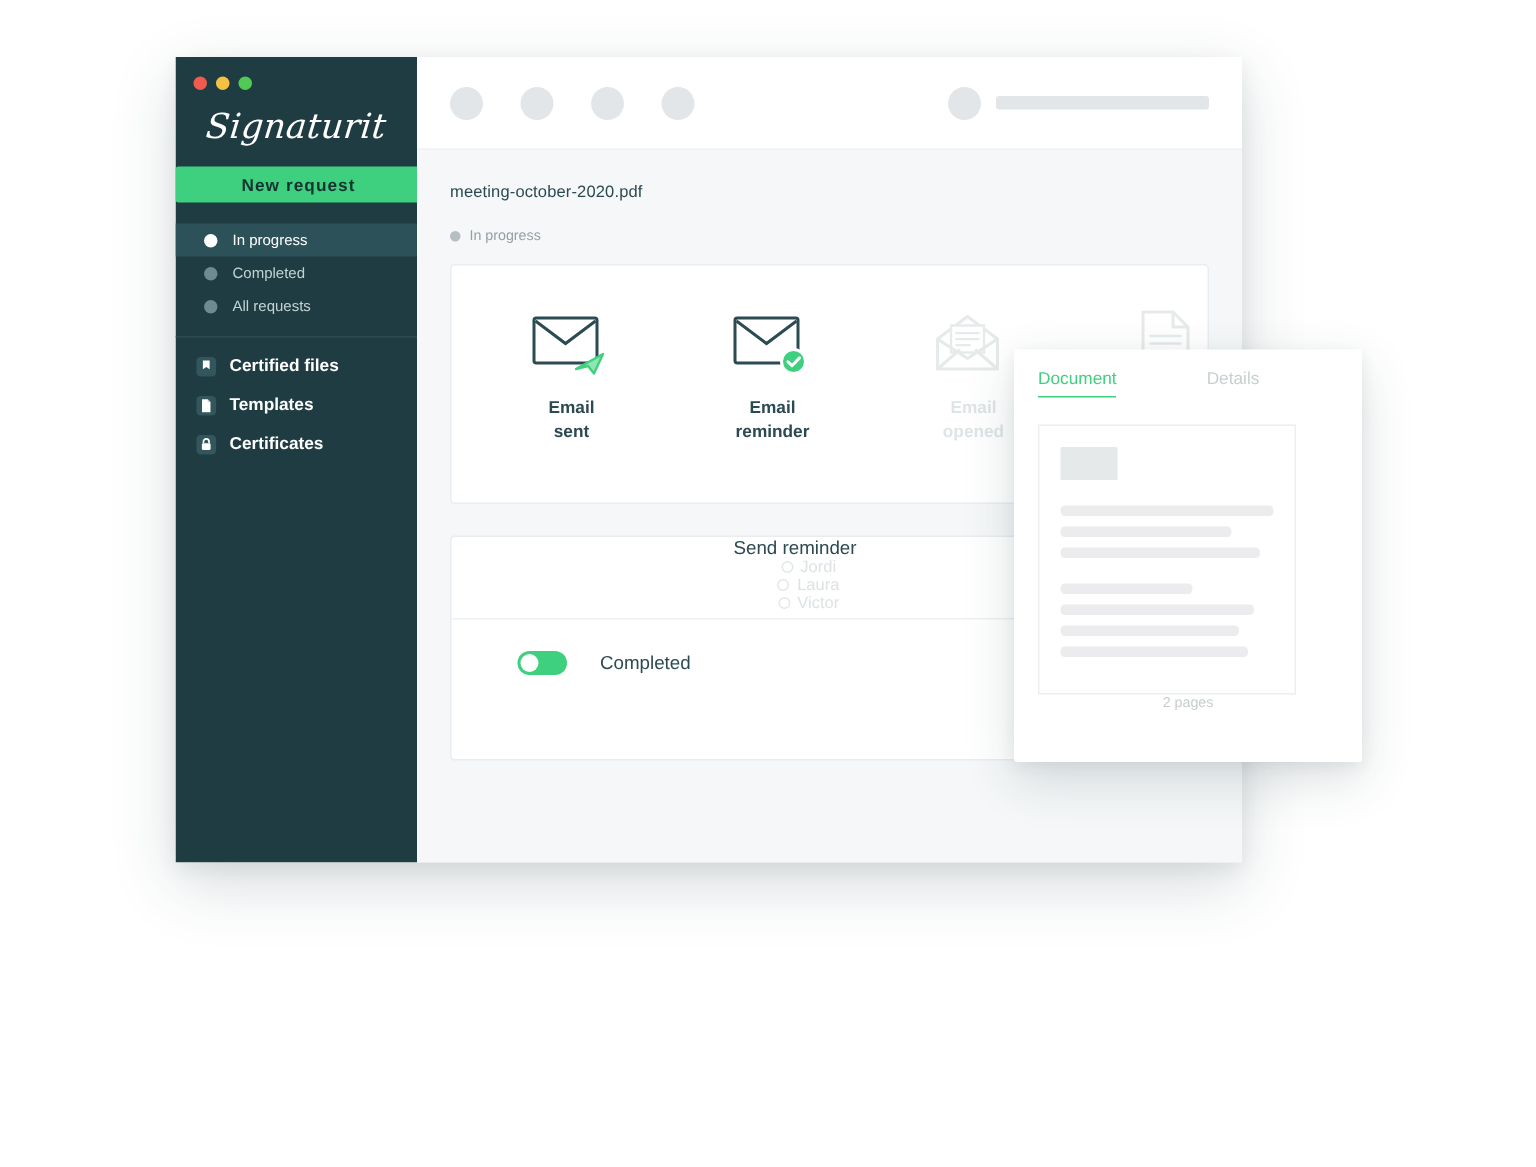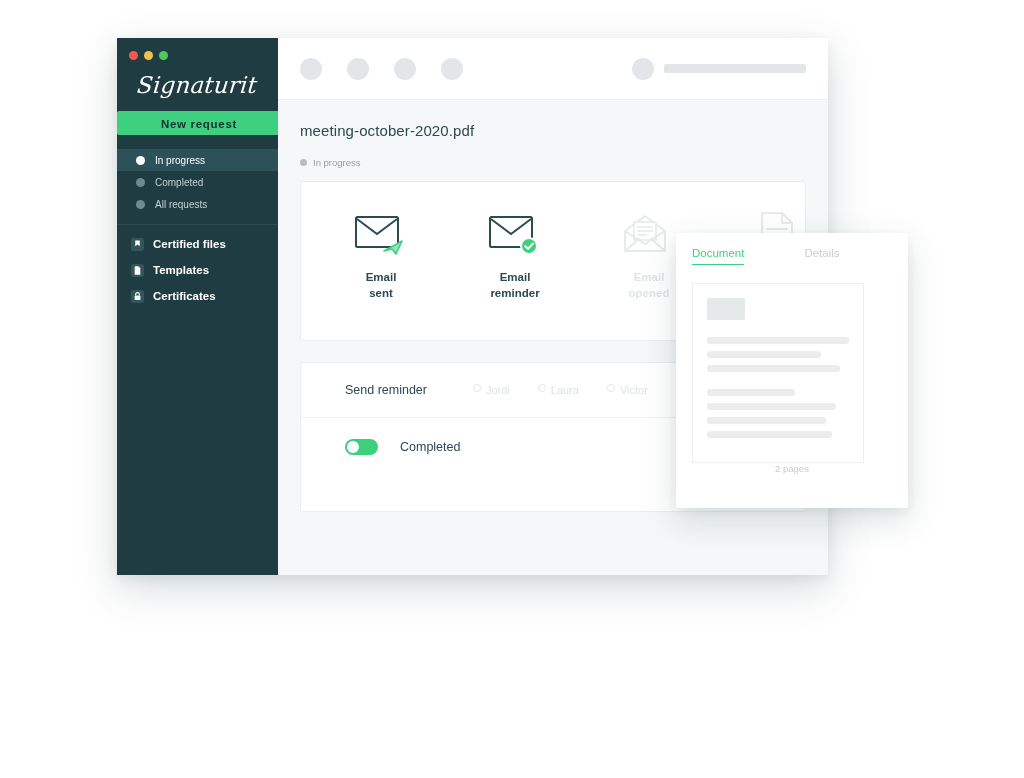--- a/index.html
+++ b/index.html
@@ -160,21 +160,21 @@
     background: #e3e6e8; margin-right: 10px;
   }
   .ph-bar {
     width: 142px; height: 9px; border-radius: 2px;
     background: #e3e6e8;
   }
 
   .content { padding: 22px 22px 0 22px; }
 
   .doc-title {
-    font-size: 15px;
+    font-size: 11px;
     color: #2b4a52;
     font-weight: normal;
     margin: 0 0 0 0;
     letter-spacing: 0.1px;
   }
   .status-line {
     display: flex; align-items: center;
     margin-top: 18px;
   }
   .status-dot {
@@ -227,27 +227,28 @@
     border-top: 1.5px dotted #d7dddf;
   }
 
   
   .reminder-card { padding: 0; margin-top: 21px; height: 150px; }
   .reminder-row {
     display: flex; align-items: center;
     height: 55px;
     padding: 0 44px;
     border-bottom: 1px solid #eef1f2;
+    flex-direction: column;
   }
   .reminder-title {
     font-size: 12.5px; color: #2b4a52; font-weight: normal;
     margin-right: 46px;
   }
   .chip {
-    display: flex; 
+    display: flex; align-items: center;
     margin-right: 28px;
     font-size: 11px;
     color: #dde2e4;
   }
   .chip-ico {
     width: 8px; height: 8px; border-radius: 50%;
     border: 1.3px solid #e2e7e8;
     margin-right: 5px;
   }
   .automate-row {

